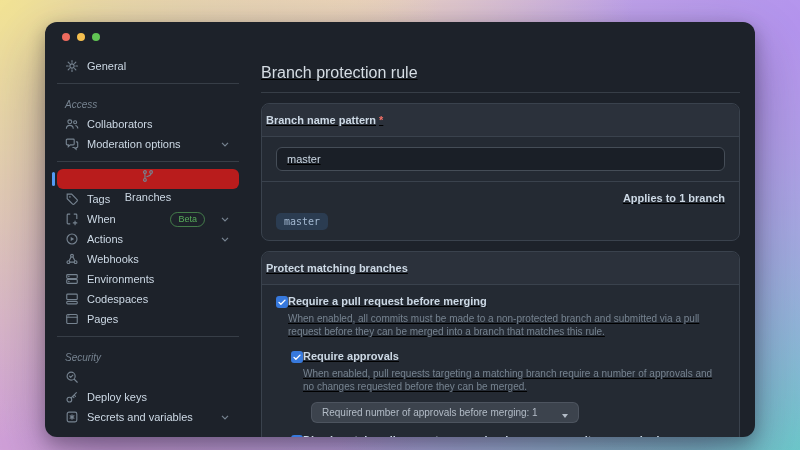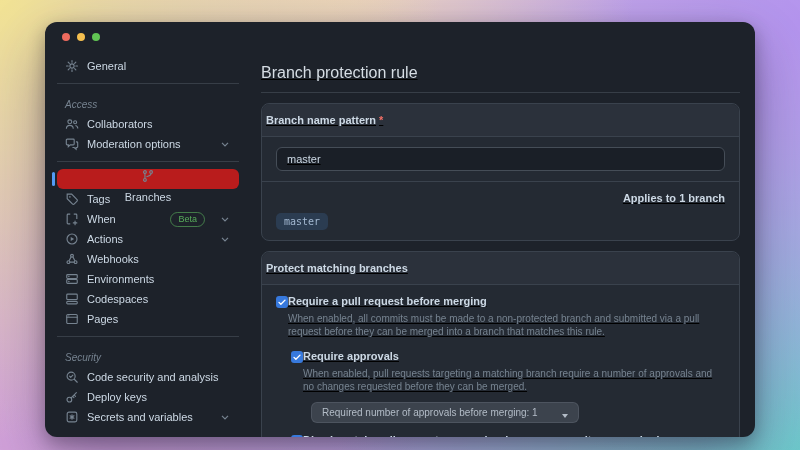--- a/index.html
+++ b/index.html
@@ -226,21 +226,20 @@
         <div class="s-divider"></div>
         <div class="s-section">Security</div>
 
         <div class="s-item">
           <span class="s-icon">
             <svg viewBox="0 0 16 16" fill="none" stroke="currentColor" stroke-width="1.3">
                 <circle cx="7" cy="7" r="4.6"></circle>
                 <path d="M10.6 10.6L14 14M5.2 7.1l1.3 1.3L9 5.9" stroke-linecap="round" stroke-linejoin="round"></path>
               </svg>
           </span>
-          <span class="s-label">Code security and analysis</span>
         </div>
 
         <div class="s-item">
           <span class="s-icon">
             <svg viewBox="0 0 16 16" fill="none" stroke="currentColor" stroke-width="1.3">
                 <circle cx="5" cy="11" r="2.7"></circle>
                 <path d="M7 9l6-6M10.4 5.6L12 7.2M8.7 7.3l1.5 1.5" stroke-linecap="round"></path>
               </svg>
           </span>
           <span class="s-label">Deploy keys</span>

